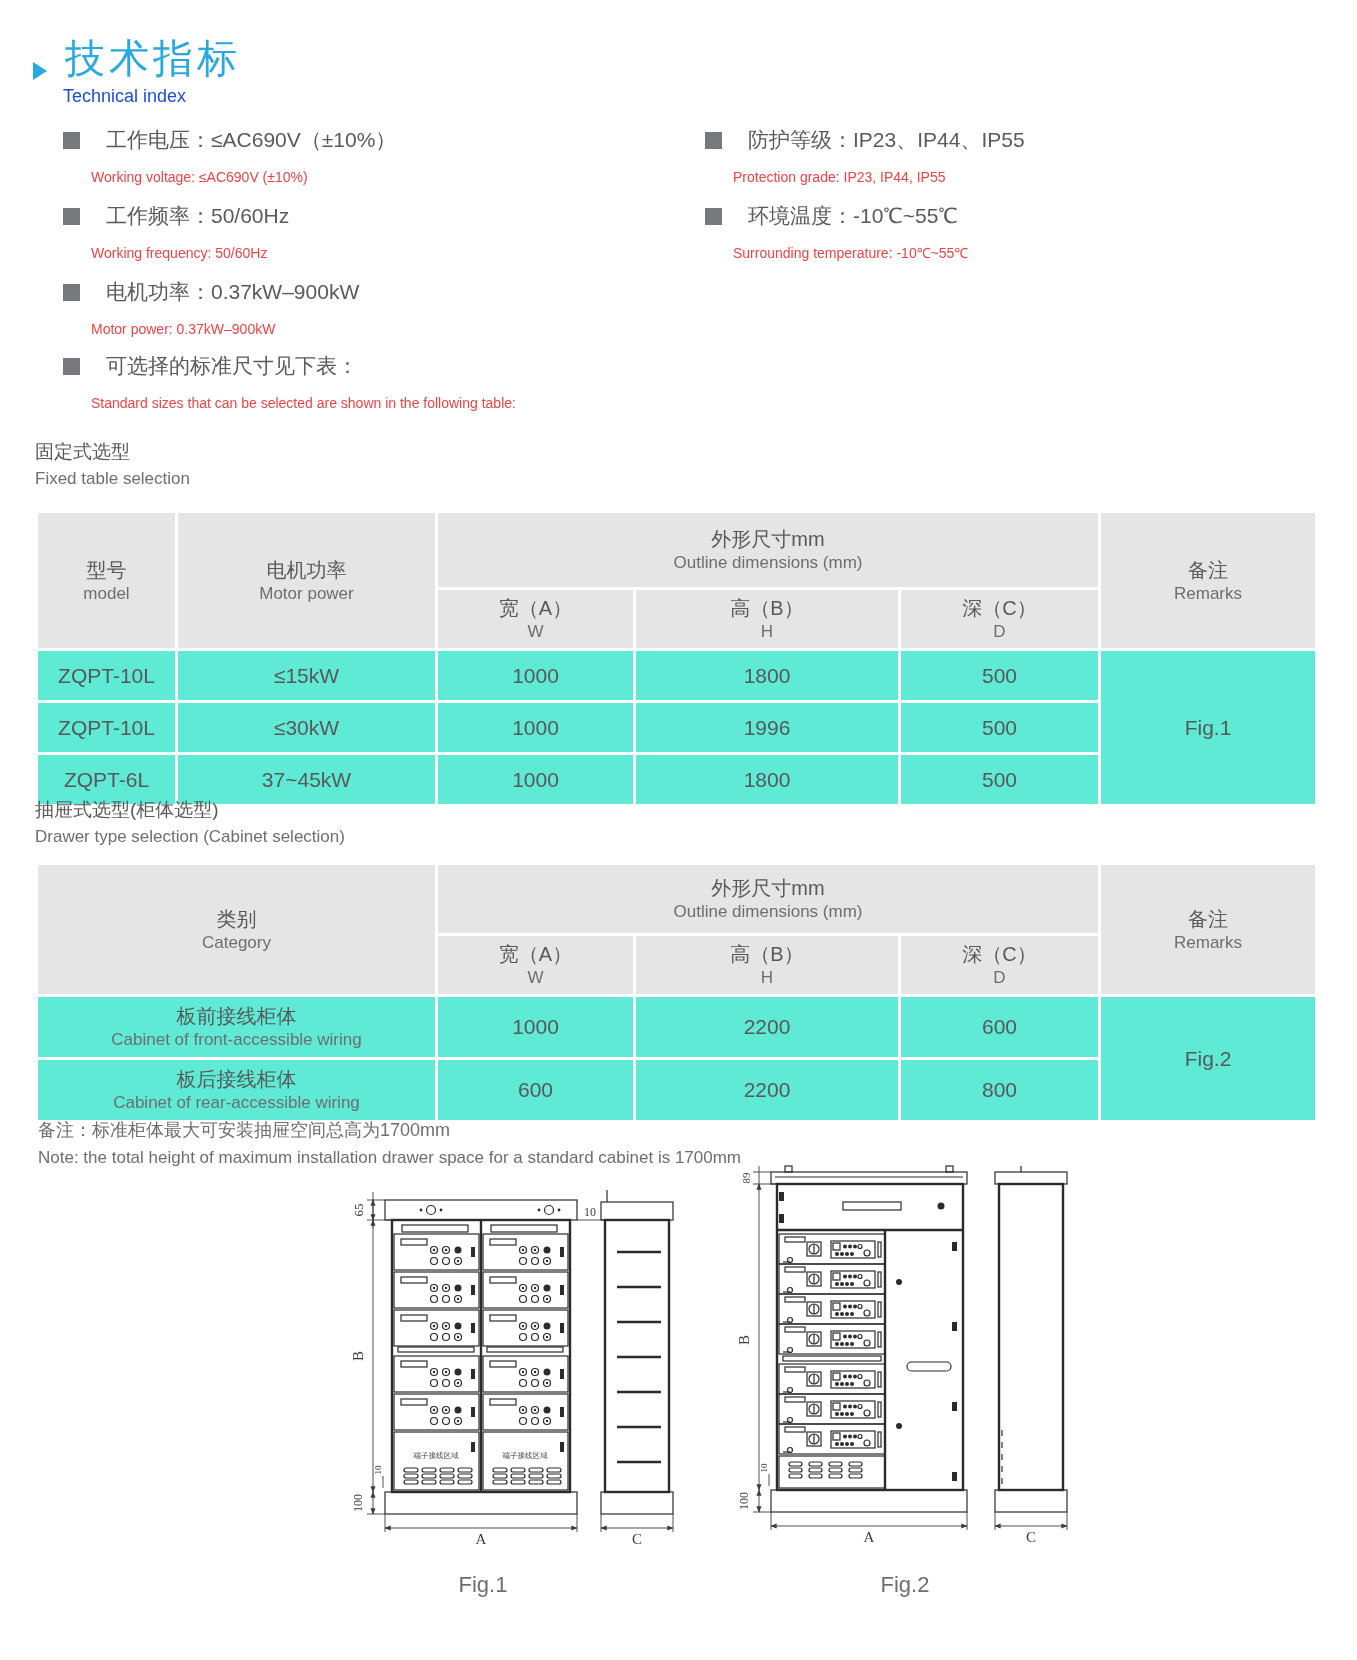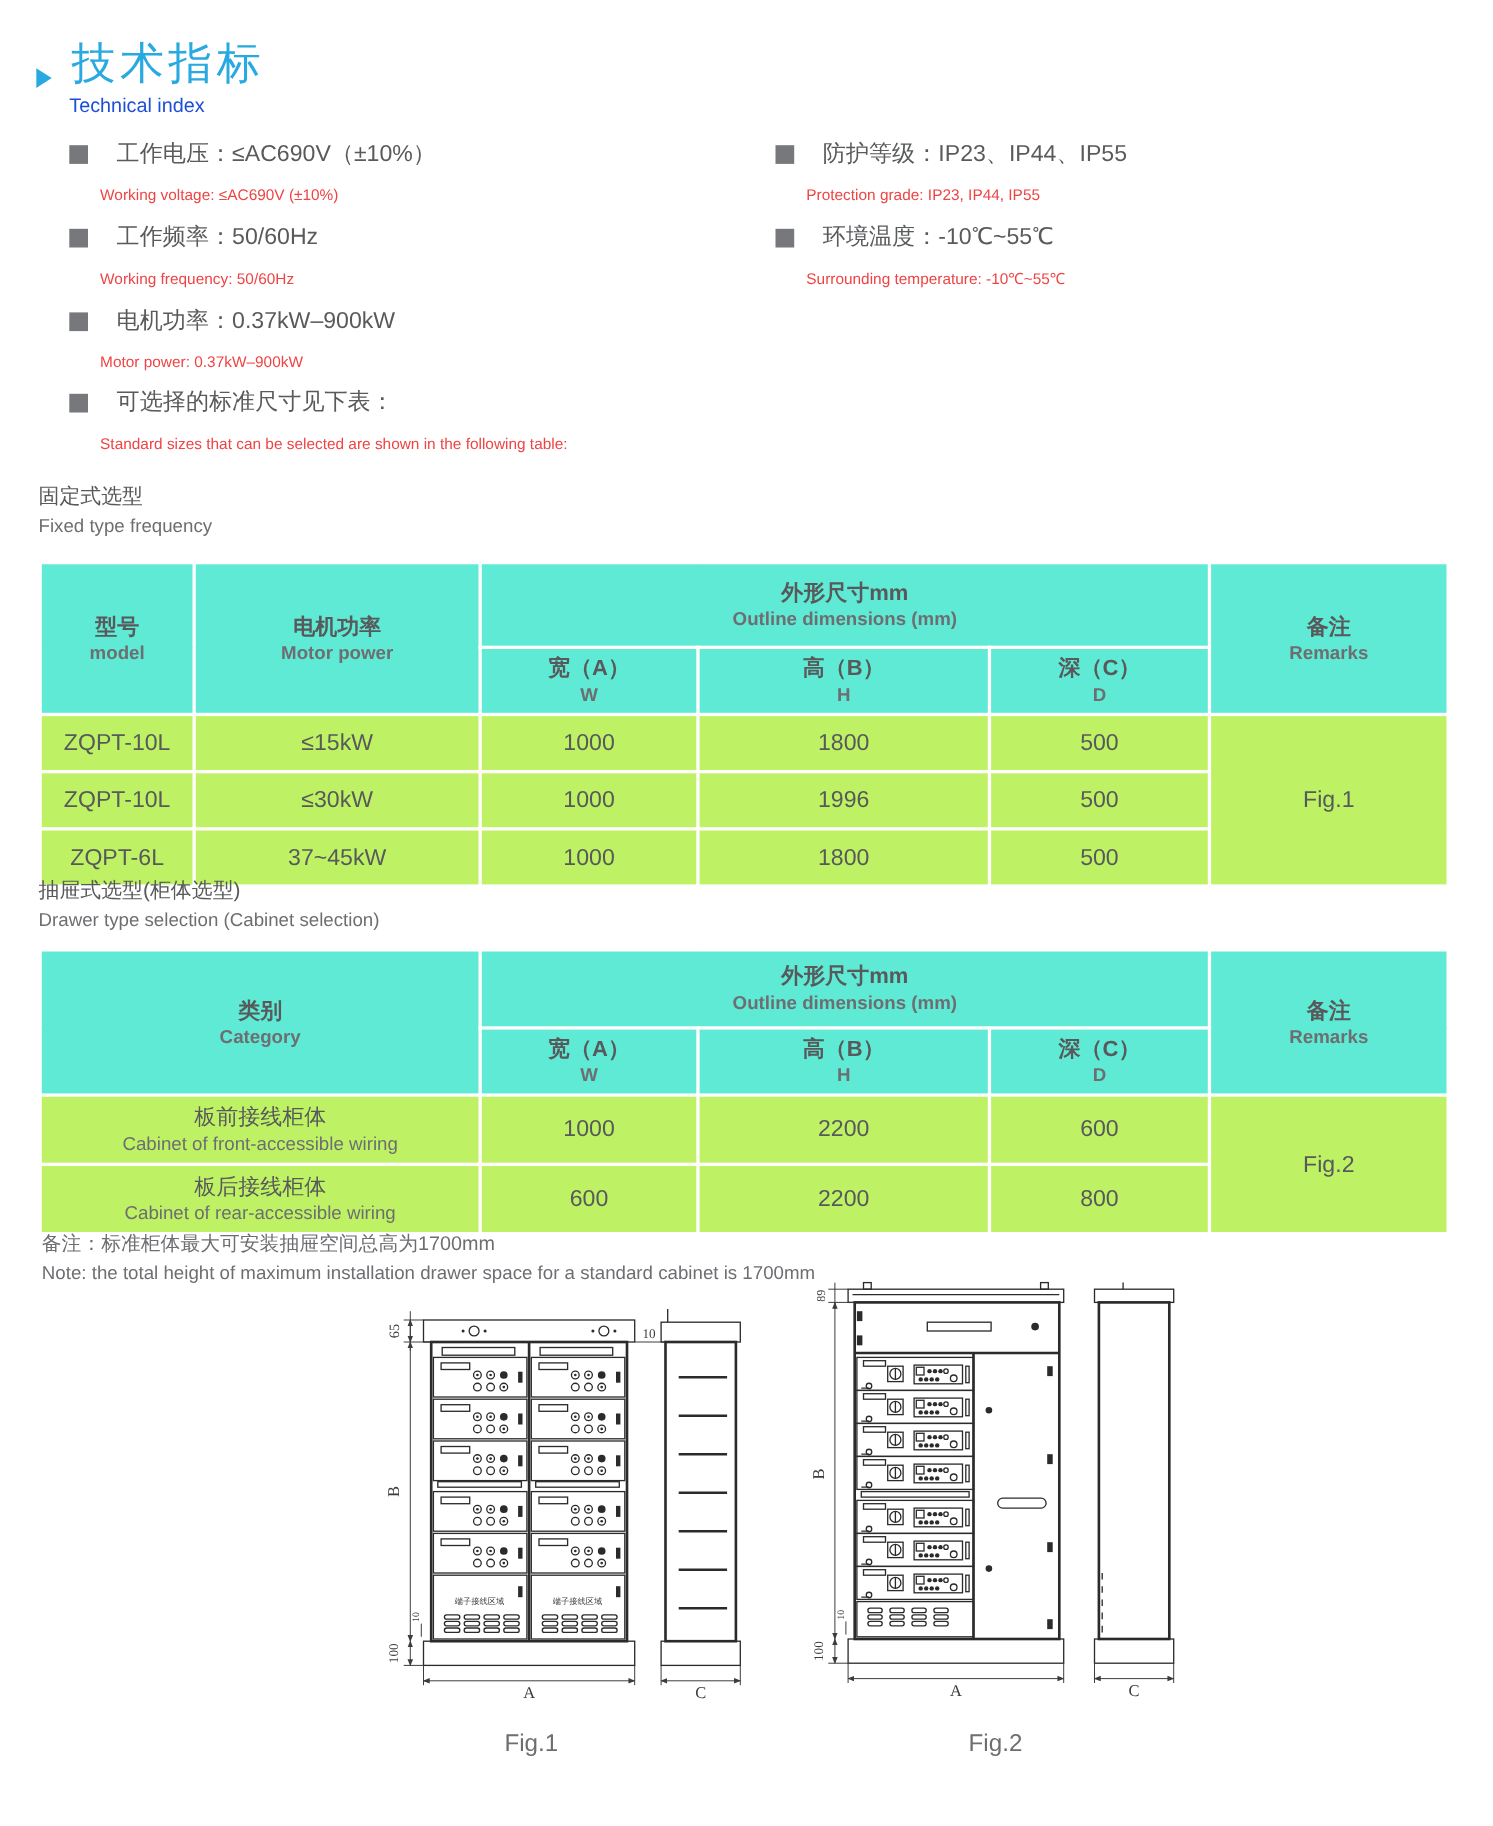--- a/index.html
+++ b/index.html
@@ -22,22 +22,22 @@
   .bullet{width:17px;height:17px;background:#77787b;flex:0 0 17px}
   .spec-en{font-size:14px;color:#ef4444;margin:11px 0 0 28px;line-height:24px}
 
   
   .sec-zh{font-size:19px;color:#58595b;line-height:24px}
   .sec-en{font-size:17px;color:#6d6e71;margin-top:5px}
 
   
   table{border-collapse:collapse;table-layout:fixed;width:1280px}
   th,td{border:3px solid #ffffff;text-align:center;vertical-align:middle;padding:2px}
-  thead th{background:#5eead4;font-weight:bold;color:#58595b}
-  tbody td{background:#bef264;font-size:21px;color:#58595b}
+  thead th{background:#e5e5e5;font-weight:normal;color:#58595b}
+  tbody td{background:#5eead4;font-size:21px;color:#58595b}
   .hzh{font-size:20px;line-height:26px}
   .hen{font-size:17px;color:#6d6e71;line-height:22px}
   .t1 .r1 th{height:70px}
   .t1 .r2 th{height:54px}
   .t1 tbody td{height:45px}
   .t2 .r1 th{height:64px}
   .t2 .r2 th{height:54px}
   .t2 tbody td{height:56px}
   td.figcell{font-size:21px}
   .catzh{font-size:20px;line-height:25px}
@@ -109,21 +109,21 @@
 <div class="abs" style="left:63px;top:352px;width:800px">
   <div class="spec-zh">
       <span class="bullet"></span>
       <span>可选择的标准尺寸见下表：</span>
     </div>
   <div class="spec-en">Standard sizes that can be selected are shown in the following table:</div>
 </div>
 
 <div class="abs" style="left:35px;top:440px">
   <div class="sec-zh">固定式选型</div>
-  <div class="sec-en">Fixed type frequency</div>
+  <div class="sec-en">Fixed table selection</div>
 </div>
 
 <div class="abs" style="left:35px;top:510px">
 <table class="t1">
   <colgroup>
         <col style="width:140px">
         <col style="width:260px">
         <col style="width:198px">
         <col style="width:265px">
         <col style="width:200px">

